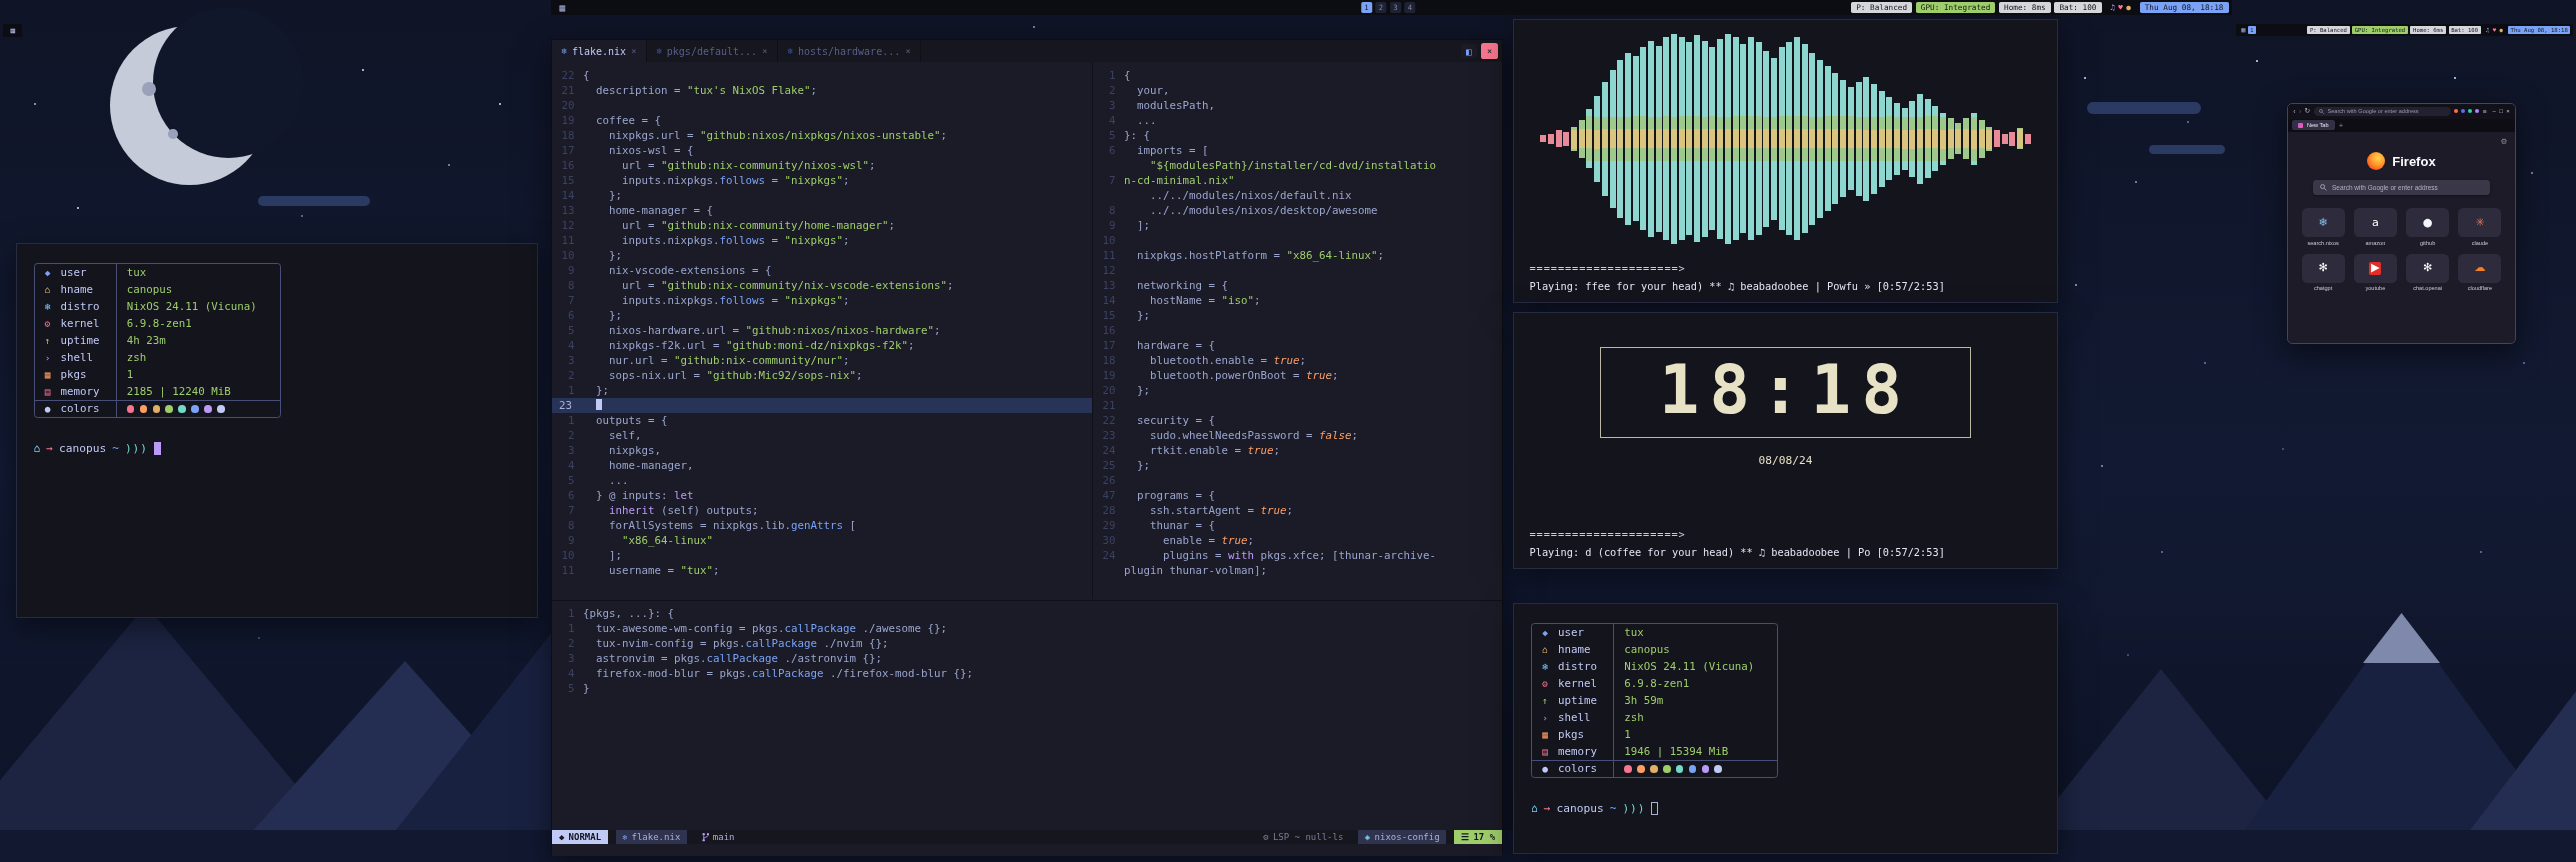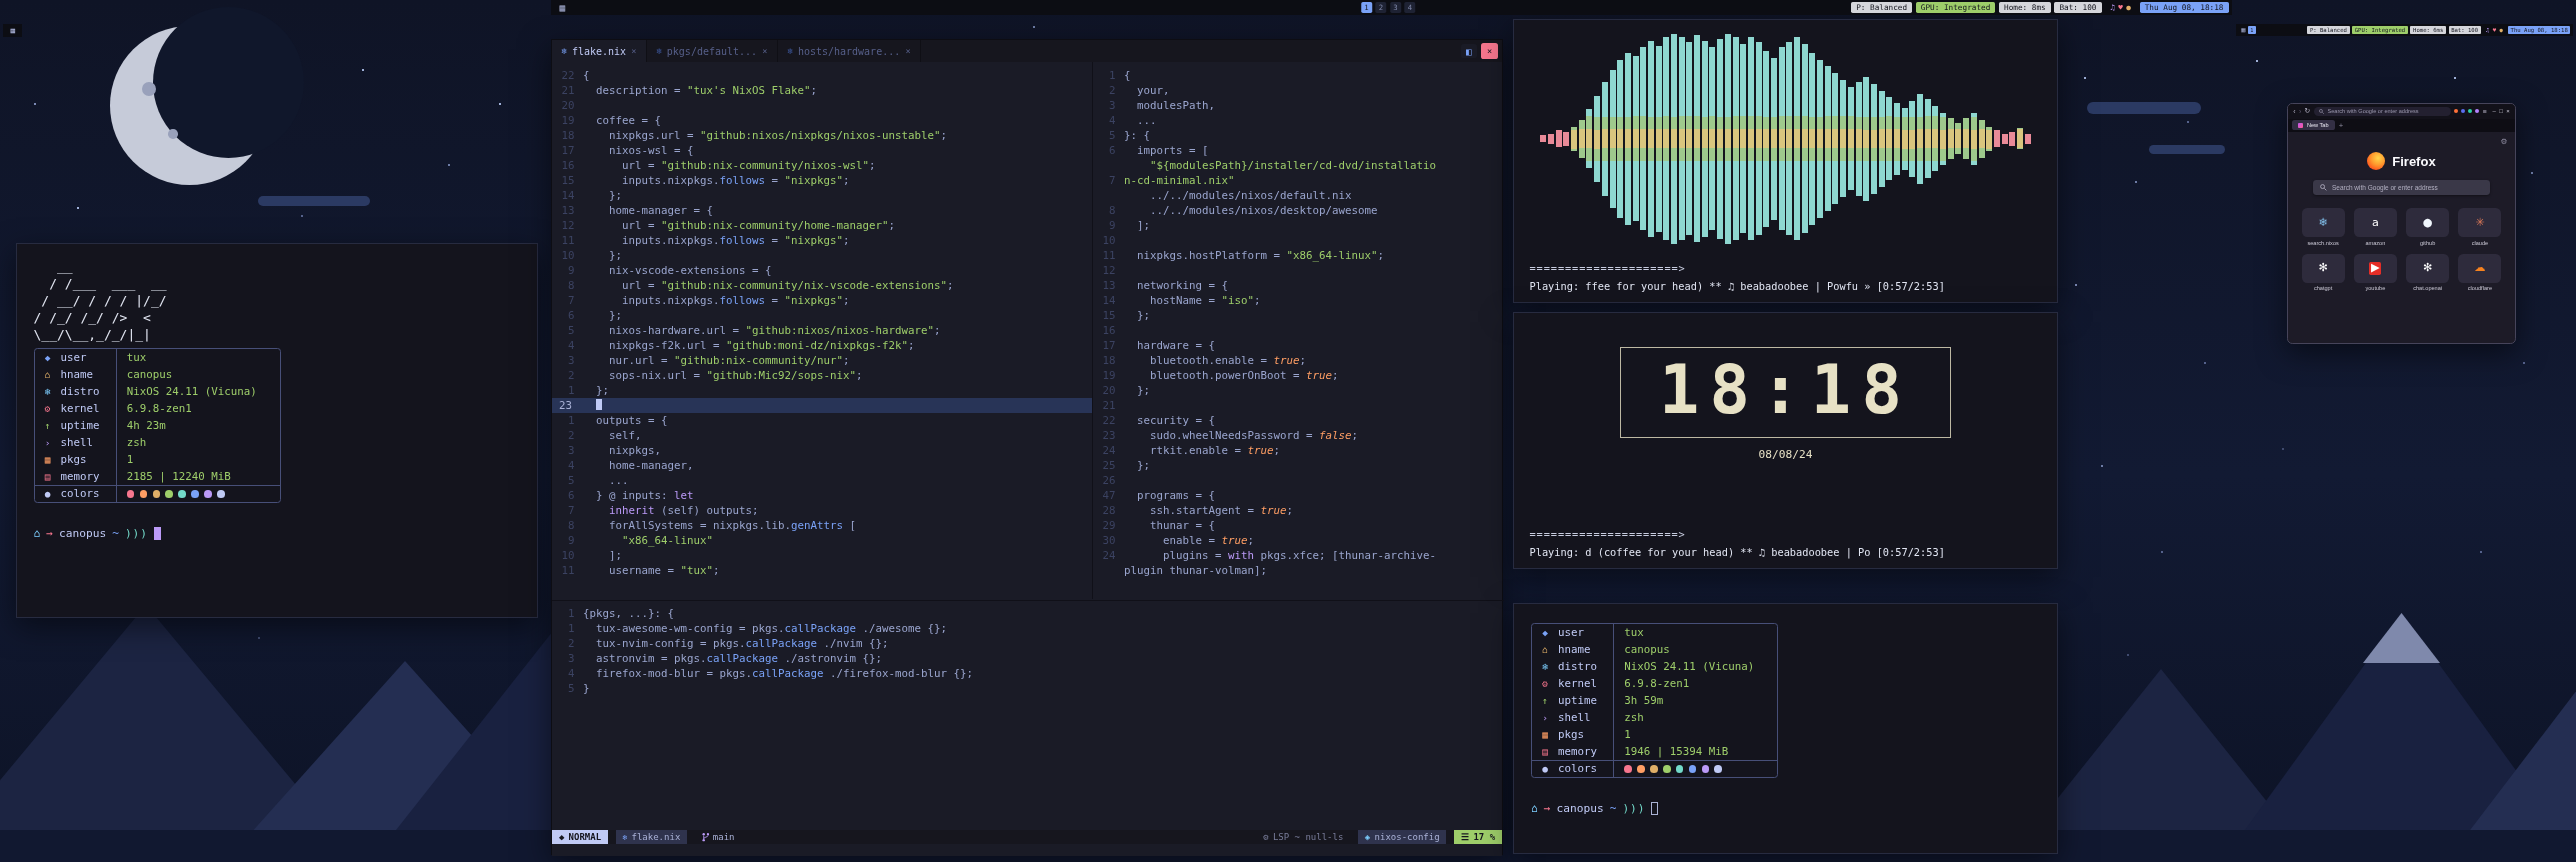--- a/index.html
+++ b/index.html
@@ -127,24 +127,24 @@
       #9ec98c calc(50% - 22.4px), #9ec98c calc(50% - 9.5px),
       #d9c57e calc(50% - 9.5px), #d9c57e calc(50% + 9.5px),
       #9ec98c calc(50% + 9.5px), #9ec98c calc(50% + 22.4px),
       #8ed7d0 calc(50% + 22.4px), #8ed7d0 100%); }
   .cbar.pink { background:#e98a98; }
   .nowplaying { position:absolute; left:15.5px; bottom:10.3px; }
   .progress { color:#c8cde0; font-size:10.3px; letter-spacing:0.9px; }
   .playing { color:#e2e6f3; font-size:10.3px; margin-top:6px; }
 
   .clock-win { left:1513px; top:312px; width:545px; height:257px; }
-  .clockbox { margin:34px auto 0; width:331px; padding:8.6px 0 13.8px; border:0.9px solid rgba(231,225,197,.8);
+  .clockbox { margin:34px auto 0; width:371px; padding:8.6px 0 13.8px; border:0.9px solid rgba(231,225,197,.8);
     text-align:center; }
   .digits { font-size:67px; line-height:1; font-weight:bold; color:#e7e1c5; letter-spacing:10.3px; }
-  .cdate { text-align:center; margin-top:10px; color:#e7e1c5; font-size:11.2px; }
+  .cdate { text-align:center; margin-top:16px; color:#e7e1c5; font-size:11.2px; }
 
   .fetch-win { left:1513px; top:603px; width:545px; height:251px; padding:13.8px 17px; }
 
   
   .ff { left:2287px; top:103px; width:229px; height:241px; background:#1d1b27; border:0.9px solid #46445a;
     border-radius:5.2px; overflow:hidden; font-family:"Liberation Sans", sans-serif; }
   .ff-nav { height:14.6px; background:#121119; display:flex; align-items:center; gap:3.4px; padding:0 5.2px; }
   .ff-navbtn { color:#b6b3c6; font-size:6.9px; }
   .ff-navbtn.dim { color:#5c596e; }
   .ff-url { flex:1; height:9.5px; background:#232030; border-radius:5.2px; color:#9a97ad;
@@ -219,28 +219,20 @@
 
     <span class="tray" style="color: rgb(187, 154, 247);">♫</span>
         <span class="tray" style="color: rgb(247, 118, 142);">♥</span>
         <span class="tray" style="color: rgb(224, 175, 104);">●</span>
       </span>
     <span class="chip blue">Thu Aug 08, 18:18</span>
   </div>
 </div>
 
 <div class="window term-left">
-  <div class="art">
-
-  <div class="artline">   __</div>
-      <div class="artline">  / /___  ___  __</div>
-      <div class="artline"> / __/ / / / |/_/</div>
-      <div class="artline">/ /_/ /_/ /&gt;  &lt;</div>
-      <div class="artline">\__/\__,_/_/|_|</div>
-    </div>
   <div class="ftable">
     <div>
 
         <div class="frow">
           <span class="ficn" style="color: rgb(122, 162, 247);">◆</span>
           <span class="flab">user</span>
           <span class="fval">tux</span>
         </div>
 
         <div class="frow">

